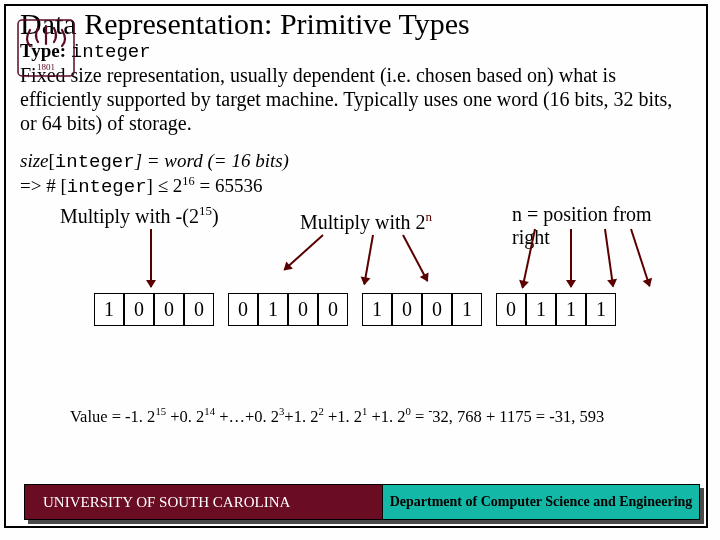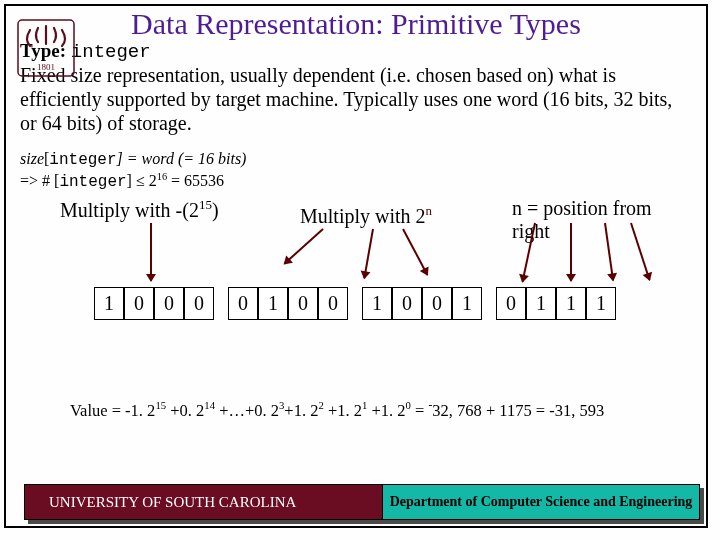--- a/index.html
+++ b/index.html
@@ -18,41 +18,41 @@
     position: relative;
     padding: 0 14px;
   }
   .logo {
     position: absolute;
     left: 10px; top: 12px;
     width: 60px; height: 60px;
   }
   .logo-svg { width: 100%; height: 100%; }
   .title {
-    text-align: center;
+    text-align: left;
     font-size: 30px;
     font-weight: normal;
     margin: 2px 0 0 0;
     line-height: 1.05;
-    color: #4c1d95;
+    color: #000000;
   }
   .type-line {
     margin-top: 0;
     font-size: 19px;
   }
   .type-line b { font-weight: bold; }
   .mono { font-family: "Courier New", monospace; }
   .para {
     font-size: 20px;
     line-height: 1.2;
     margin-top: 0;
     margin-bottom: 14px;
   }
   .sizeblk {
-    font-size: 16px;
+    font-size: 19px;
     line-height: 1.28;
     margin-bottom: 6px;
   }
   .sizeblk .it { font-style: italic; }
   .sizeblk .mono { font-family: "Courier New", monospace; }
   sup { font-size: 0.65em; vertical-align: super; }
   .ann-row {
     position: relative;
     height: 38px;
     margin-top: -2px;
@@ -117,21 +117,21 @@
     height: 36px;
     display: flex;
   }
   .footL {
     flex: 0 0 360px;
     background: #6a0c22;
     color: #fff;
     font-size: 15px;
     display: flex;
     align-items: center;
-    padding-left: 24px;
+    padding-left: 18px;
     border: 1px solid #000;
     box-shadow: 4px 4px 0 #4a4a4a;
     text-align: right;
   }
   .footR {
     flex: 1;
     background: #14b8a6;
     color: #000;
     font-size: 14px;
     font-weight: bold;

